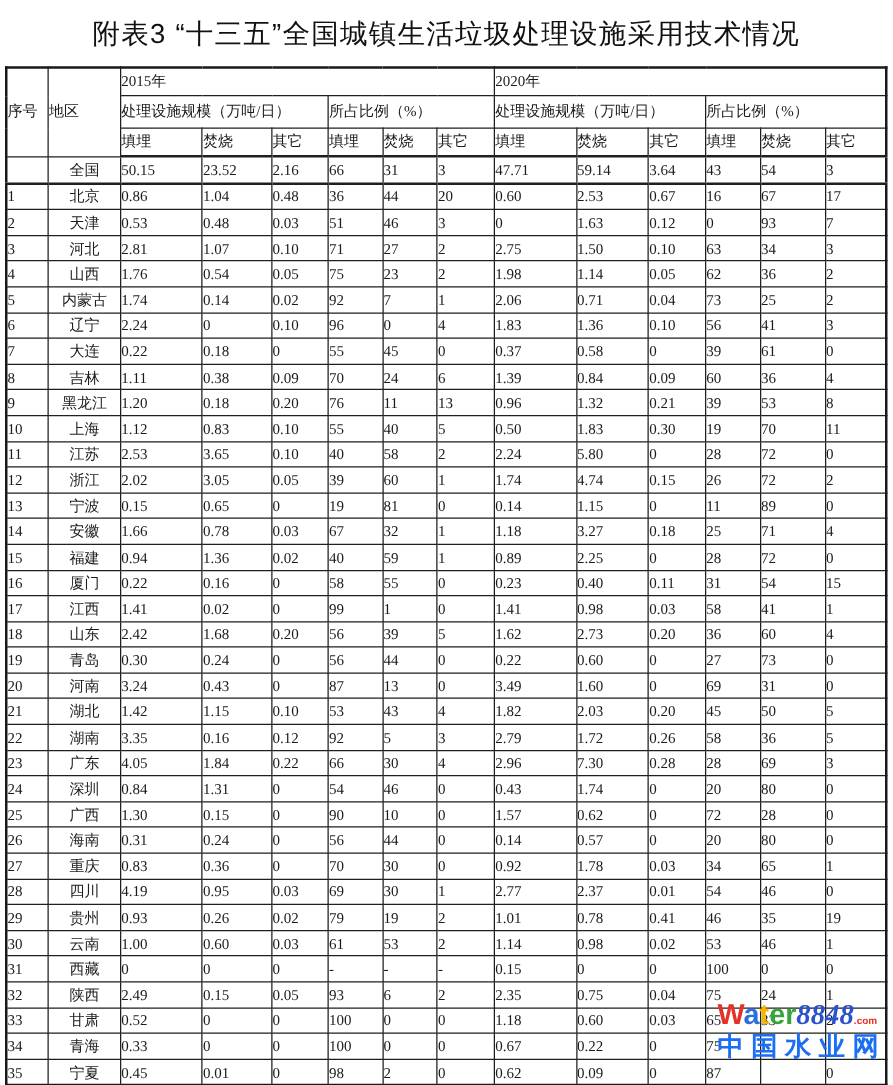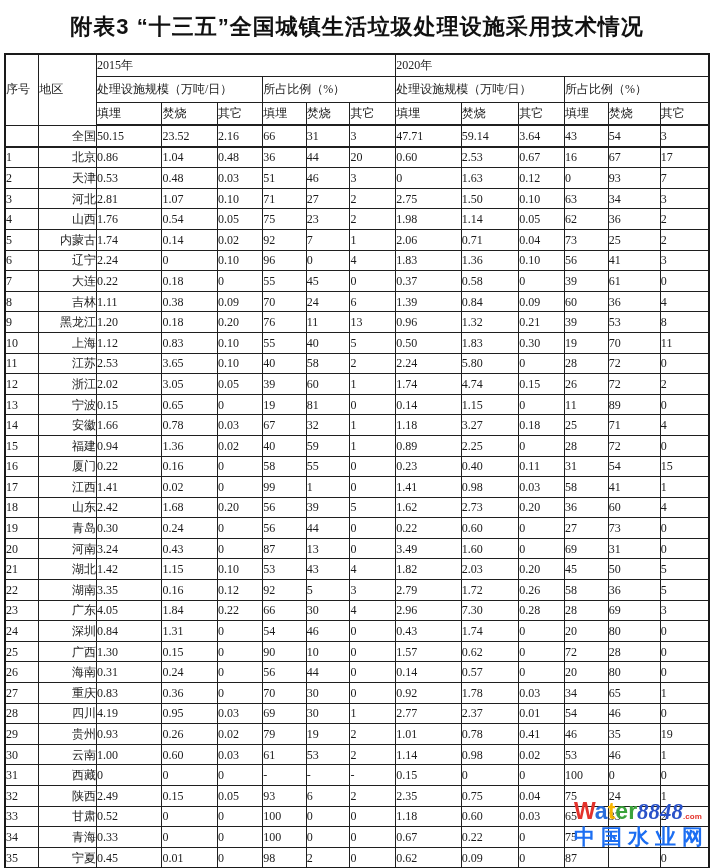--- a/index.html
+++ b/index.html
@@ -9,21 +9,21 @@
     width: 714px;
     height: 868px;
     overflow: hidden;
     font-family: "Liberation Serif", "DejaVu Serif", serif;
     color: #1b1b1b;
     position: relative;
   }
   .page-title {
     text-align: center;
     font-family: "Liberation Sans", "DejaVu Sans", sans-serif;
-    font-weight: bold;
+    font-weight: normal;
     font-size: 22px;
     letter-spacing: 1px;
     padding-top: 12px;
     height: 41px;
     color: #111;
     white-space: nowrap;
   }
   table.data-table {
     border-collapse: collapse;
     table-layout: fixed;
@@ -54,21 +54,21 @@
     width: 1em;
     word-break: break-all;
     line-height: 1.25;
   }
   tbody td {
     height: 19.6px;
     text-align: left;
     padding-left: 5px;
     line-height: 1;
   }
-  tbody td.region { text-align: right; padding-left: 0; }
+  tbody td.region { text-align: center; padding-left: 0; }
   tbody tr:first-child td { border-bottom-width: 2px; }
   .watermark {
     position: absolute;
     right: 0px;
     top: 800px;
     width: 140px;
     pointer-events: none;
     line-height: 1;
   }
   .wm-line1 {

